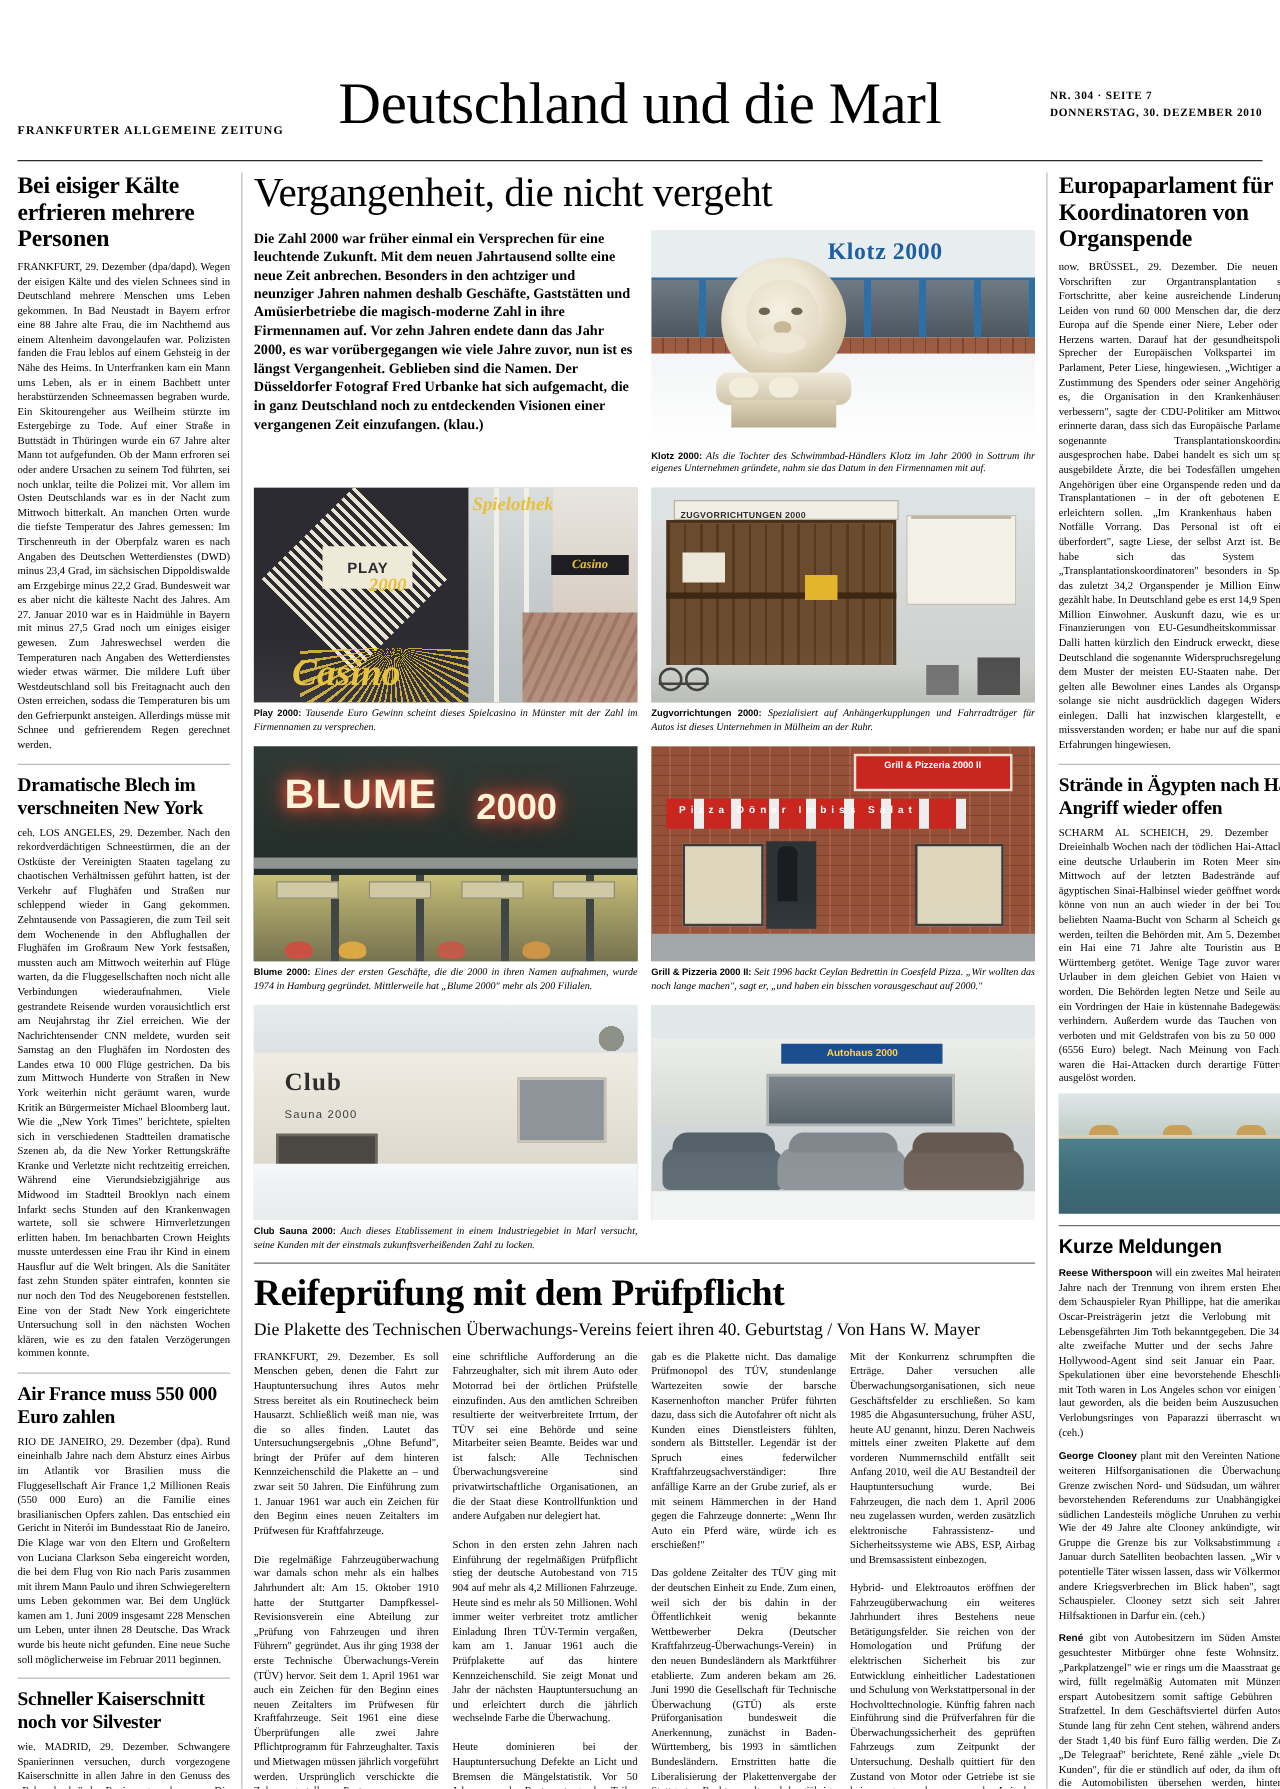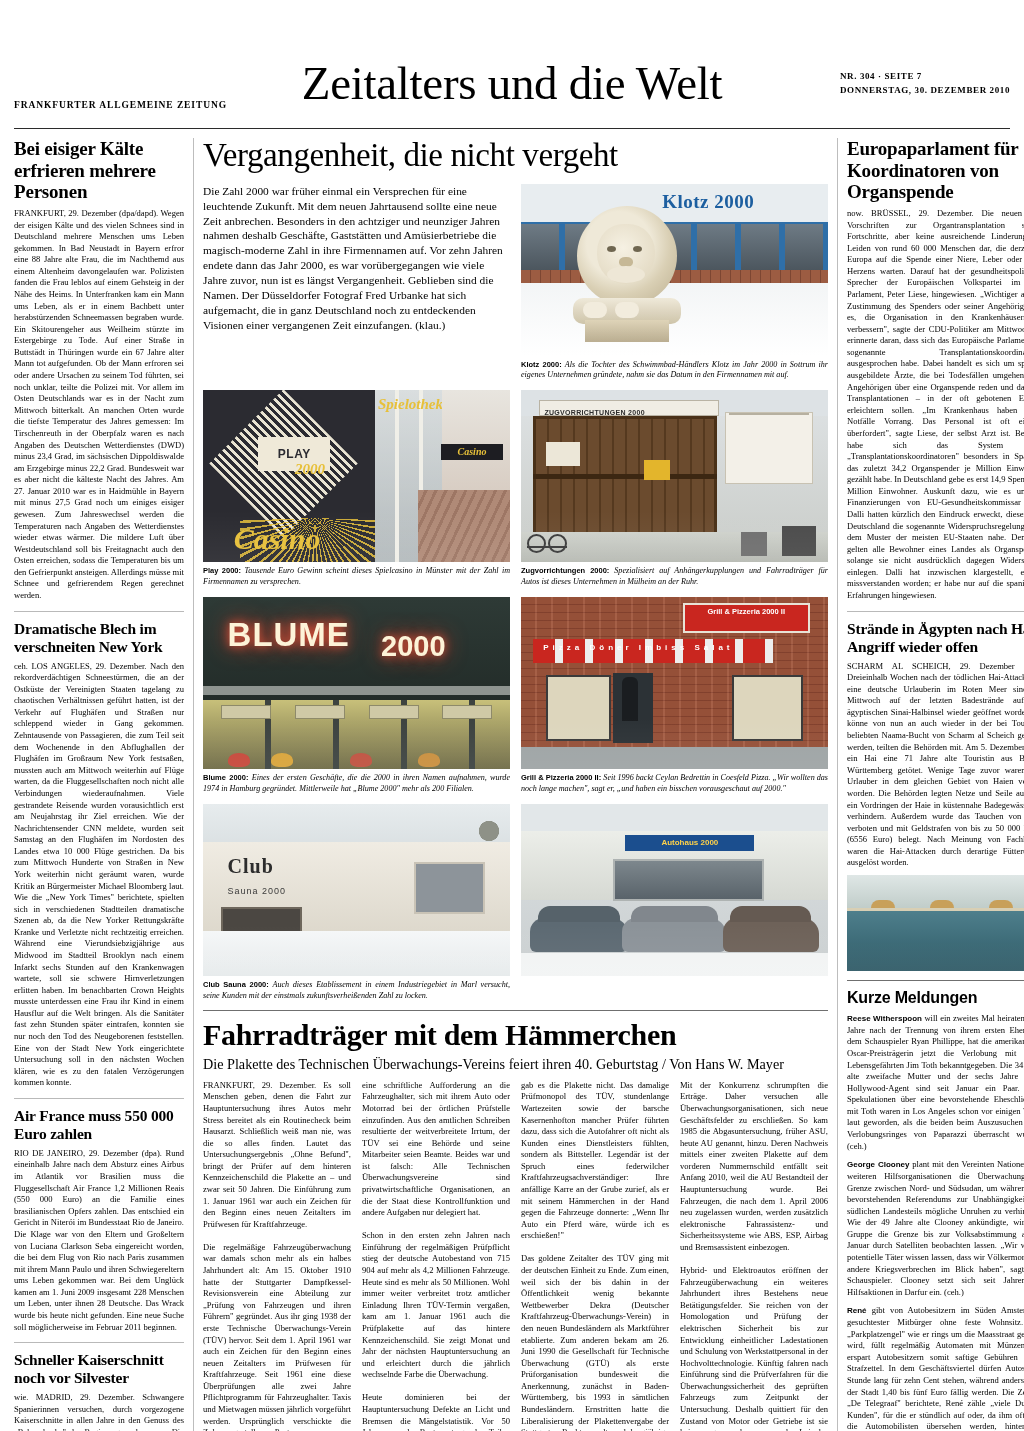--- a/index.html
+++ b/index.html
@@ -57,21 +57,21 @@
     font-size:14.2px;line-height:1.2;margin:0 0 7px 0;font-weight:400;
   }
   .sec-head{
     font-family:"Liberation Sans",sans-serif;
     font-size:16px;font-weight:700;margin:0 0 6px 0;letter-spacing:-.2px;
   }
   p.body{
     font-size:8.55px;line-height:1.355;text-align:justify;margin:0;
     hyphens:auto;-webkit-hyphens:auto;
   }
-  p.body.lead{font-size:11.4px;line-height:1.31;text-align:left;}
+  p.body.lead{font-size:11.4px;line-height:1.31;text-align:left;font-weight:bold;}
   .rule-h{border-top:1px solid #b9b9b9;margin:9px 0 8px 0;}
   .rule-h.dark{border-top:1.2px solid #6f6f6f;}
 
   
   .photo{position:relative;overflow:hidden;background:#ccc;}
   .cap{
     font-family:"Liberation Sans",sans-serif;
     font-size:7.5px;line-height:1.34;margin:4px 0 0 0;text-align:justify;
   }
   .cap b{font-weight:700;font-style:normal;font-family:"Liberation Sans",sans-serif;}
@@ -204,21 +204,21 @@
   .sh-beach{position:absolute;left:0;right:0;top:34%;height:12%;background:#d8cfb4;}
   .sh-umb{position:absolute;top:26%;width:24px;height:8px;border-radius:12px 12px 0 0;background:#c8a05a;}
 </style>
 </head>
 <body>
 
 <div class="page">
 
   <div class="masthead">
     <div class="mast-left">FRANKFURTER ALLGEMEINE ZEITUNG</div>
-    <div class="mast-title">Zeitalters und die Welt</div>
+    <div class="mast-title">Deutschland und die Marl</div>
     <div class="mast-right">
       <div>NR. 304 · SEITE 7</div>
       <div>DONNERSTAG, 30. DEZEMBER 2010</div>
     </div>
   </div>
   <div class="rule-top"></div>
 
   <div class="grid">
 
     <div class="col-left">
@@ -403,21 +403,21 @@
             <div class="au-car au-c1"></div>
             <div class="au-car au-c2"></div>
             <div class="au-car au-c3"></div>
             <div class="grad-fade"></div>
           </div>
         </div>
       </div>
 
       <div class="rule-h dark"></div>
 
-      <h2 class="mainhead b">Fahrradträger mit dem Hämmerchen</h2>
+      <h2 class="mainhead b">Reifeprüfung mit dem Prüfpflicht</h2>
       <div class="subhead">Die Plakette des Technischen Überwachungs-Vereins feiert ihren 40. Geburtstag / Von Hans W. Mayer</div>
 
       <div style="display:flex;gap:11px;margin-top:5px;">
         <div style="width:148px;flex:0 0 148px;">
             <p class="body" style="white-space:pre-line;">FRANKFURT, 29. Dezember. Es soll Menschen geben, denen die Fahrt zur Hauptuntersuchung ihres Autos mehr Stress bereitet als ein Routinecheck beim Hausarzt. Schließlich weiß man nie, was die so alles finden. Lautet das Untersuchungsergebnis „Ohne Befund", bringt der Prüfer auf dem hinteren Kennzeichenschild die Plakette an – und zwar seit 50 Jahren. Die Einführung zum 1. Januar 1961 war auch ein Zeichen für den Beginn eines neuen Zeitalters im Prüfwesen für Kraftfahrzeuge.
 
 Die regelmäßige Fahrzeugüberwachung war damals schon mehr als ein halbes Jahrhundert alt: Am 15. Oktober 1910 hatte der Stuttgarter Dampfkessel-Revisionsverein eine Abteilung zur „Prüfung von Fahrzeugen und ihren Führern" gegründet. Aus ihr ging 1938 der erste Technische Überwachungs-Verein (TÜV) hervor. Seit dem 1. April 1961 war auch ein Zeichen für den Beginn eines neuen Zeitalters im Prüfwesen für Kraftfahrzeuge. Seit 1961 eine diese Überprüfungen alle zwei Jahre Pflichtprogramm für Fahrzeughalter. Taxis und Mietwagen müssen jährlich vorgeführt werden. Ursprünglich verschickte die Zulassungsstelle per Post</p>
           </div>
         <div style="width:148px;flex:0 0 148px;">
             <p class="body" style="white-space:pre-line;">eine schriftliche Aufforderung an die Fahrzeughalter, sich mit ihrem Auto oder Motorrad bei der örtlichen Prüfstelle einzufinden. Aus den amtlichen Schreiben resultierte der weitverbreitete Irrtum, der TÜV sei eine Behörde und seine Mitarbeiter seien Beamte. Beides war und ist falsch: Alle Technischen Überwachungsvereine sind privatwirtschaftliche Organisationen, an die der Staat diese Kontrollfunktion und andere Aufgaben nur delegiert hat.

